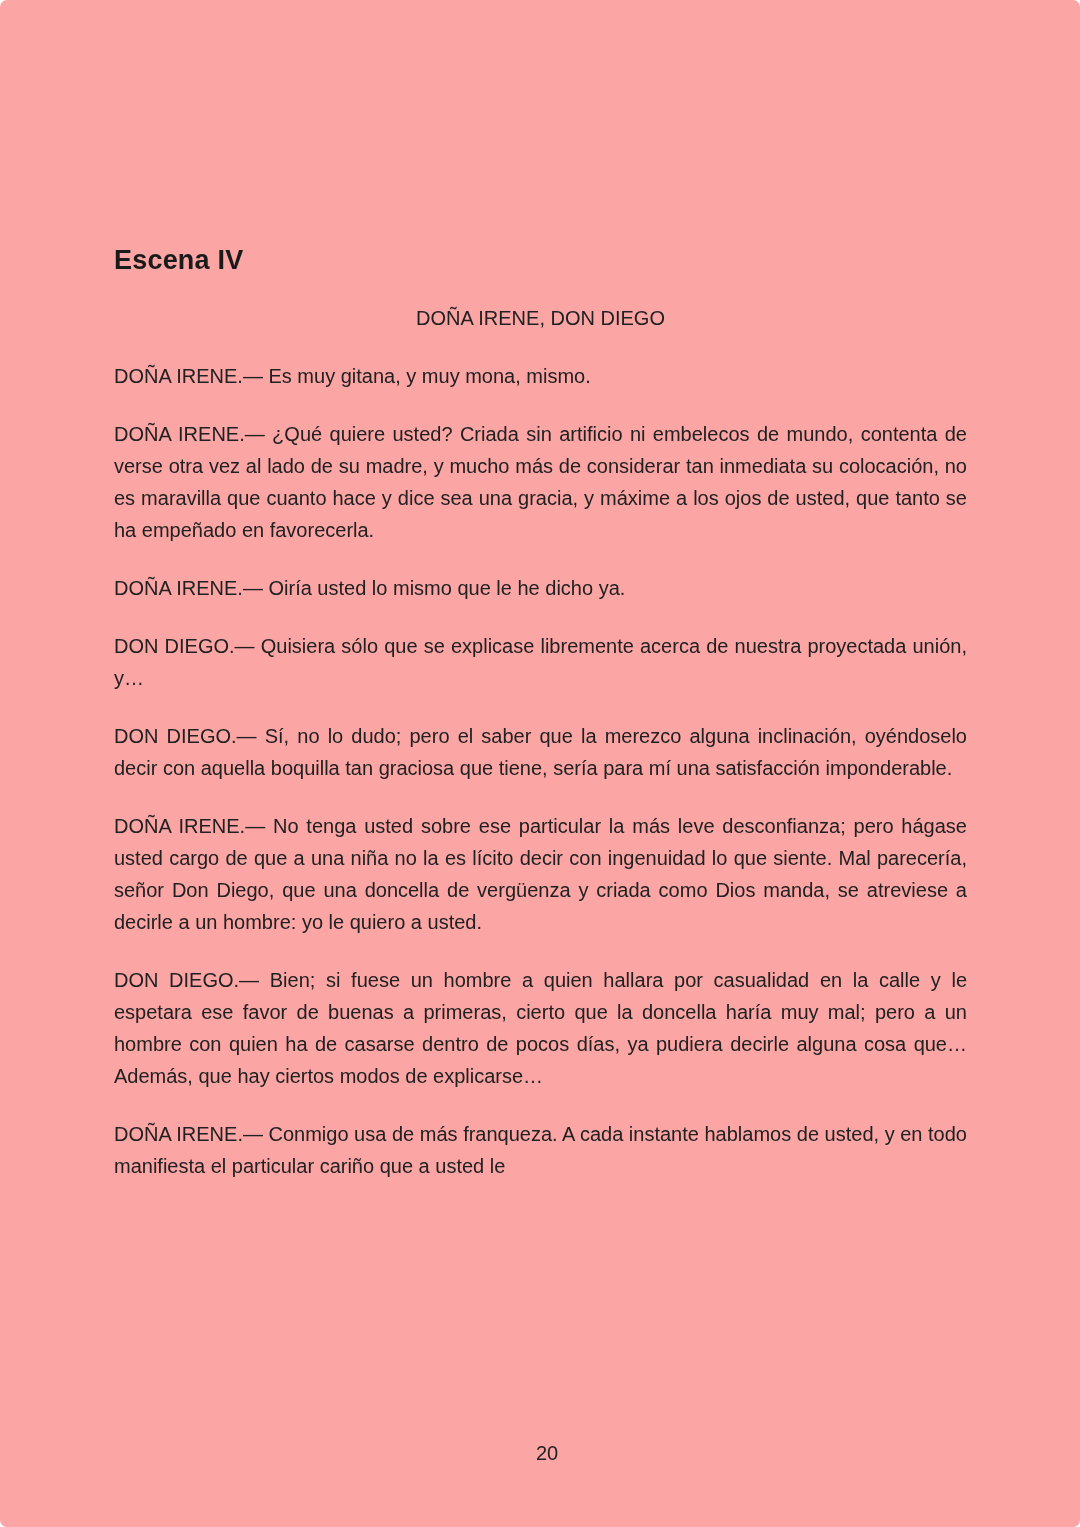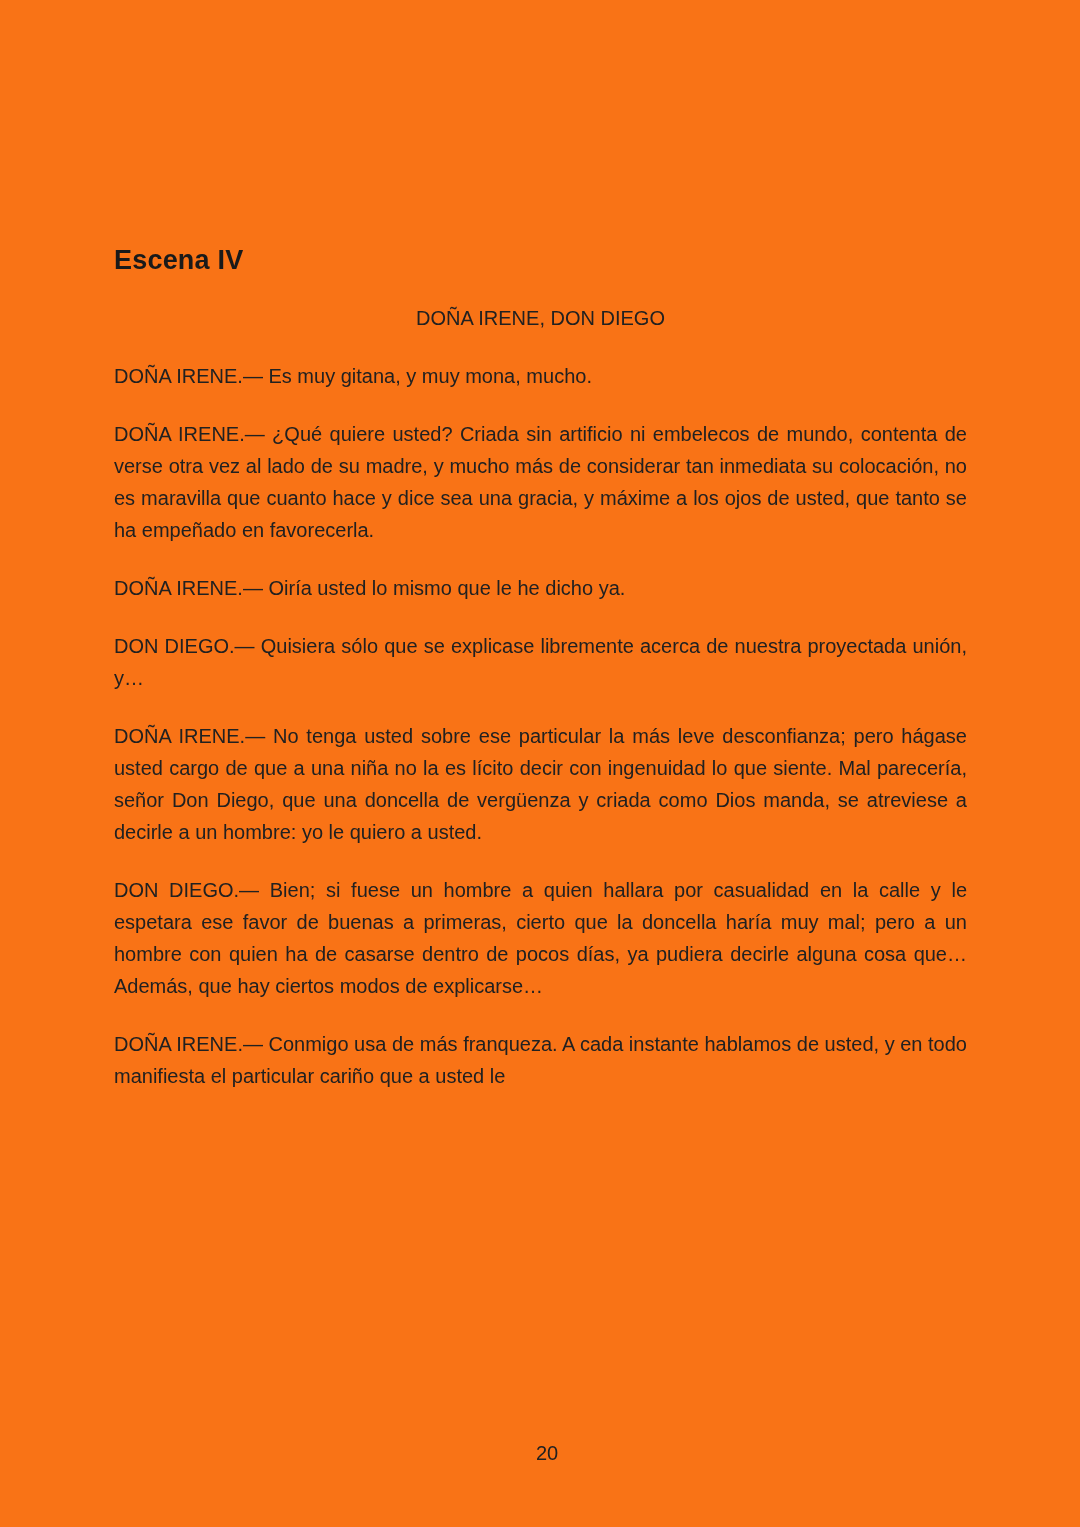--- a/index.html
+++ b/index.html
@@ -11,21 +11,22 @@
     width: 1080px;
     height: 1527px;
     position: relative;
     font-family: "Liberation Sans", sans-serif;
     color: #212121;
     overflow: hidden;
   }
   .page {
     position: absolute;
     inset: 0;
-    background: #f97316;
+    background: #fca5a5;
+    border-radius: 7px;
   }
   .content {
     position: absolute;
     top: 245px;
     left: 114px;
     width: 853px;
   }
   .scene-heading {
     font-size: 27px;
     font-weight: bold;
@@ -63,24 +64,25 @@
 <body>
 
 <div class="page">
   <div class="content">
 
     <h1 class="scene-heading">Escena IV</h1>
 
     <p class="characters-line">DOÑA IRENE, DON DIEGO</p>
 
     <div class="dialogue">
-      <p>DOÑA IRENE.— Es muy gitana, y muy mona, mucho.</p>
+      <p>DOÑA IRENE.— Es muy gitana, y muy mona, mismo.</p>
       <p>DOÑA IRENE.— ¿Qué quiere usted? Criada sin artificio ni embelecos de mundo, contenta de verse otra vez al lado de su madre, y mucho más de considerar tan inmediata su colocación, no es maravilla que cuanto hace y dice sea una gracia, y máxime a los ojos de usted, que tanto se ha empeñado en favorecerla.</p>
       <p>DOÑA IRENE.— Oiría usted lo mismo que le he dicho ya.</p>
       <p>DON DIEGO.— Quisiera sólo que se explicase libremente acerca de nuestra proyectada unión, y…</p>
+      <p>DON DIEGO.— Sí, no lo dudo; pero el saber que la merezco alguna inclinación, oyéndoselo decir con aquella boquilla tan graciosa que tiene, sería para mí una satisfacción imponderable.</p>
       <p>DOÑA IRENE.— No tenga usted sobre ese particular la más leve desconfianza; pero hágase usted cargo de que a una niña no la es lícito decir con ingenuidad lo que siente. Mal parecería, señor Don Diego, que una doncella de vergüenza y criada como Dios manda, se atreviese a decirle a un hombre: yo le quiero a usted.</p>
       <p>DON DIEGO.— Bien; si fuese un hombre a quien hallara por casualidad en la calle y le espetara ese favor de buenas a primeras, cierto que la doncella haría muy mal; pero a un hombre con quien ha de casarse dentro de pocos días, ya pudiera decirle alguna cosa que… Además, que hay ciertos modos de explicarse…</p>
       <p>DOÑA IRENE.— Conmigo usa de más franqueza. A cada instante hablamos de usted, y en todo manifiesta el particular cariño que a usted le</p>
     </div>
 
   </div>
 
   <div class="page-number">20</div>
 </div>
 

